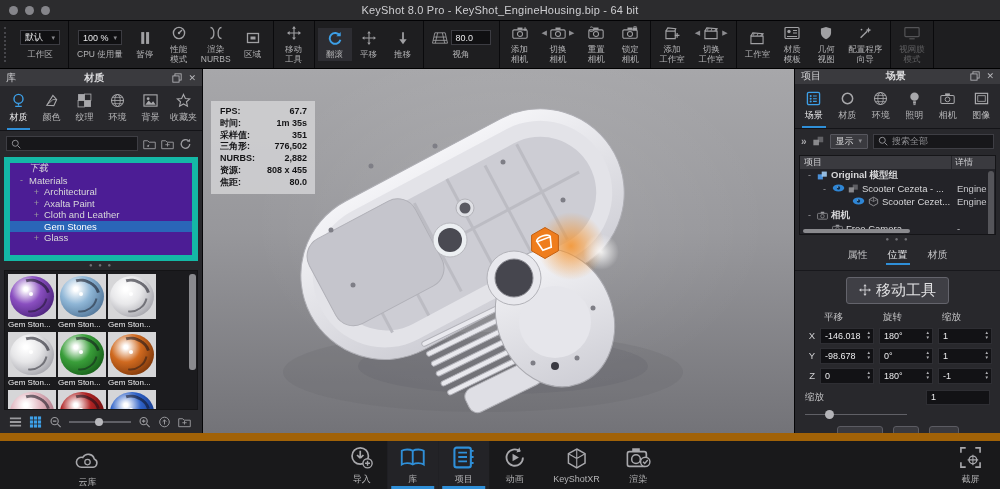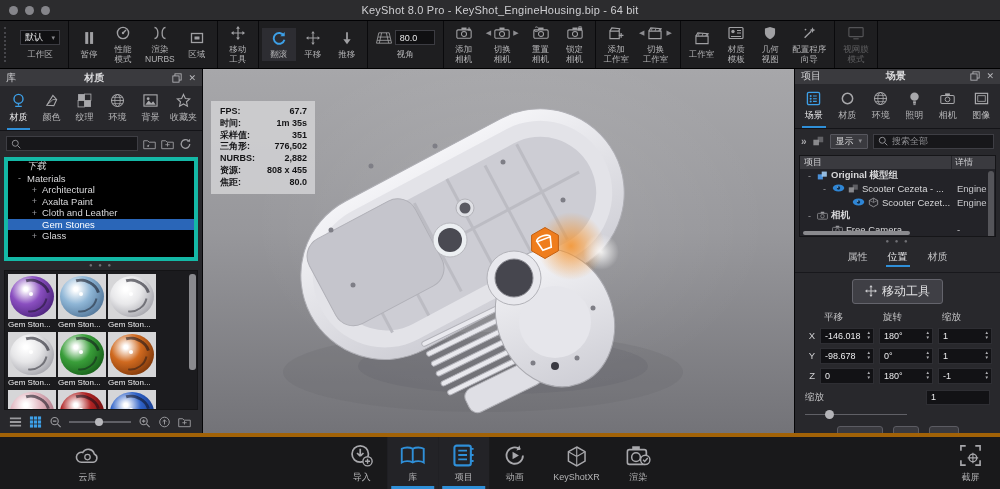--- a/index.html
+++ b/index.html
@@ -56,21 +56,21 @@
 
   .searchrow{display:flex;align-items:center;gap:5px;padding:5px 6px 4px 6px;}
   .searchbox{background:#17171a;border:1px solid #3e3e44;height:15px;display:flex;align-items:center;
     gap:4px;padding:0 4px;color:#8e8e92;font-size:9px;width:132px;}
   .searchbox.flex{flex:1;}
   .searchbox svg{width:10px;height:10px;}
   .mini{color:#9a9a9e;display:flex;align-items:center;}
   .mini svg{width:13px;height:12px;}
   .mini.blue{color:#3da0e8;}
 
-  .libtree{margin:2px 4px 0 4px;background:#000000;border:4px solid #14b8a6;font-size:9.5px;color:#d8d8da;height:109px;overflow:hidden;}
+  .libtree{margin:2px 4px 0 4px;background:#4c1d95;border:6px solid #14b8a6;font-size:9.5px;color:#d8d8da;height:109px;overflow:hidden;}
   .trow2{display:flex;align-items:center;height:11.5px;gap:3px;}
   .trow2[data-indent="0"]{padding-left:7px;}
   .trow2[data-indent="1"]{padding-left:22px;}
   .trow2[data-selected="true"]{background:#2a66b8;color:#fff;}
   .trow2[data-italic="true"] .tlab{font-style:italic;}
   .expander{width:9px;text-align:center;color:#9a9a9e;font-size:9px;flex:none;}
   .splitdots{text-align:center;color:#707075;font-size:6px;letter-spacing:2px;height:9px;line-height:9px;}
 
   .thumbwrap{position:relative;height:148px;margin:0 4px;background:#1b1b1e;border:1px solid #141416;overflow:hidden;}
   .thumbgrid{display:grid;grid-template-columns:repeat(3,48px);gap:2px;padding:3px;}
@@ -123,21 +123,21 @@
   .hscrollstrip{position:absolute;left:3px;bottom:1px;width:55%;height:4px;background:#8a8a8e;border-radius:2px;}
   .streevscroll{position:absolute;right:1px;top:15px;width:6px;height:70px;background:#55555a;border-radius:3px;}
 
   .proptabs{display:flex;justify-content:center;gap:20px;padding:4px 0 5px;border-bottom:1px solid #18181c;}
   .proptab{font-size:10px;color:#c4c4c6;position:relative;padding-bottom:3px;}
   .proptab[data-active="true"]{color:#ececee;}
   .proptab[data-active="true"]::after{content:"";position:absolute;left:-2px;right:-2px;bottom:0;height:2px;background:#2f8fd8;}
 
   .movebtnrow{display:flex;justify-content:center;padding:6px 0 4px;}
   .movebtn{display:flex;align-items:center;gap:5px;background:#3f3f45;border:1px solid #64646c;border-radius:3px;
-    color:#e0e0e2;font-size:12px;padding:3px 12px;font-family:inherit;}
+    color:#e0e0e2;font-size:15px;padding:3px 12px;font-family:inherit;}
   .movebtn svg{width:12px;height:12px;}
 
   .poshead{display:grid;grid-template-columns:12px 1fr 1fr 1fr;gap:5px;padding:3px 8px 2px 8px;
     font-size:9.5px;color:#c4c4c6;}
   .poshead span{padding-left:4px;}
   .posrow{display:grid;grid-template-columns:12px 1fr 1fr 1fr;gap:5px;align-items:center;padding:2px 8px;}
   .axis{font-size:9.5px;color:#d0d0d2;text-align:right;}
   .spin{display:flex;align-items:center;background:#121215;border:1px solid #2e2e33;height:16px;padding:0 2px 0 4px;}
   .spinval{flex:1;font-size:9px;color:#ececee;white-space:nowrap;overflow:hidden;}
   .spinarr{display:flex;flex-direction:column;justify-content:center;line-height:4.5px;color:#b0b0b4;font-size:4.5px;}
@@ -149,21 +149,21 @@
     display:flex;align-items:center;padding:0 4px;}
   .uslider{position:relative;width:102px;height:12px;margin-top:4px;}
   .uslider::before{content:"";position:absolute;left:0;right:0;top:5px;height:1.5px;background:#606066;}
   .uthumb{position:absolute;left:20%;top:1.5px;width:9px;height:9px;border-radius:50%;background:#b4b4b8;}
 
   .stubrow{display:flex;gap:10px;justify-content:center;height:9px;overflow:hidden;margin-top:5px;}
   .stub{height:14px;background:#3a3a3f;border:1px solid #5c5c63;border-radius:3px;}
   .stub.w1{width:46px;}.stub.w2{width:26px;}.stub.w3{width:30px;}
 
   
-  .dock{height:56px;background:#19191b;border-top:4px solid #a16207;position:relative;display:flex;align-items:center;}
+  .dock{height:56px;background:#19191b;border-top:8px solid #a16207;position:relative;display:flex;align-items:flex-end;}
   .dhandle{width:7px;border-left:2px dotted #46464b;margin:8px 2px 8px 5px;}
   .dockleft{display:flex;margin-left:48px;}
   .dockcenter{position:absolute;left:50%;top:0;bottom:0;transform:translateX(-50%);display:flex;}
   .dockright{position:absolute;right:4px;top:0;bottom:0;display:flex;}
   .dockitem{display:flex;flex-direction:column;align-items:center;justify-content:center;gap:3px;
     padding:0 13px;position:relative;height:100%;}
   .dockitem[data-active="true"]{background:#232327;}
   .dockitem[data-active="true"]::after{content:"";position:absolute;left:4px;right:4px;bottom:0;height:3px;background:#2f8fd8;}
   .dicon{color:#a8a8ac;height:25px;display:flex;align-items:center;}
   .dicon svg{width:25px;height:23px;}
@@ -202,20 +202,31 @@
 
                 </div>
                 <div class="tlabel">工作区</div>
               </div>
             </div>
         </div>
 
         <div class="tgroup">
           <div class="tgroup-items">
 
+              <div class="titem">
+                <div class="trow">
+
+                  <span class="tfield">
+                    <span>100 %</span>
+                    <span class="tcaret">▾</span>
+                  </span>
+
+                </div>
+                <div class="tlabel">CPU 使用量</div>
+              </div>
 
               <div class="titem">
                 <div class="trow">
 
                   <span class="ticon">
                   <svg viewBox="0 0 12 13">
                     <rect x="2.5" y="1" width="2.8" height="11" fill="currentColor"></rect>
                     <rect x="7" y="1" width="2.8" height="11" fill="currentColor"></rect>
                   </svg>
                 </span>

